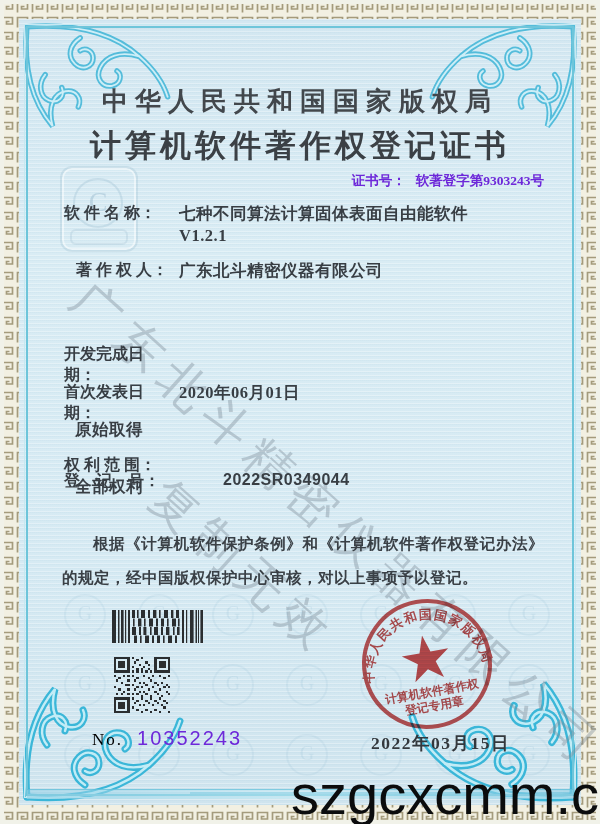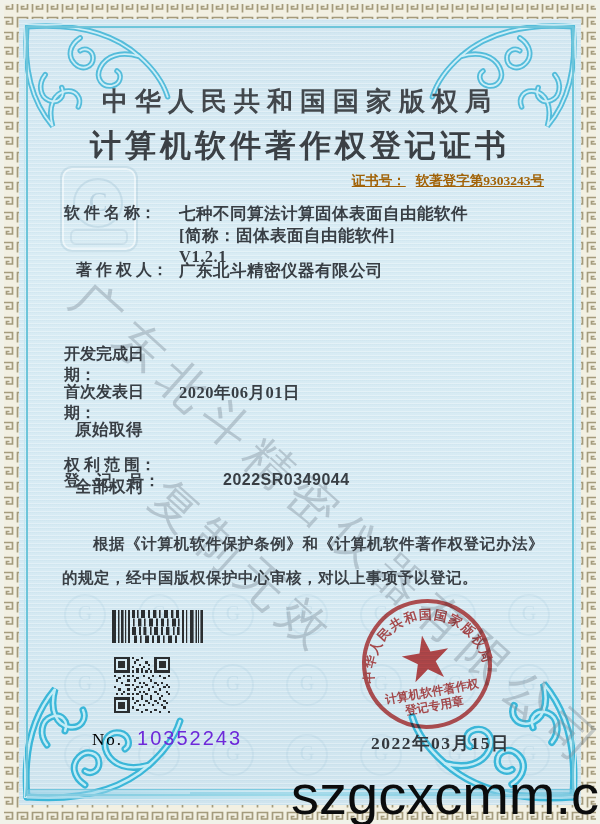--- a/index.html
+++ b/index.html
@@ -30,21 +30,21 @@
     border:2px solid rgba(150,185,205,.30);color:rgba(150,185,205,.45);
     font:28px/44px "Liberation Serif",serif;text-align:center;}
   .emboss-base{position:absolute;left:8px;bottom:5px;width:54px;height:12px;border-radius:6px;
     border:2px solid rgba(150,185,205,.25);}
 
   
   .authority{position:absolute;left:0;top:84px;width:100%;text-align:center;
     font-size:26px;font-weight:bold;letter-spacing:7px;color:#42474c;}
   .cert-title{position:absolute;left:0;top:125px;width:100%;text-align:center;
     font-size:31px;font-weight:bold;letter-spacing:4px;color:#3b4045;}
-  .cert-no{position:absolute;right:56px;top:172px;font-size:13.5px;font-weight:bold;color:#a16207;text-decoration:underline;}
+  .cert-no{position:absolute;right:56px;top:172px;font-size:13.5px;font-weight:bold;color:#6d28d9;}
   .cert-no .lab{margin-right:10px;}
 
   .f-row{position:absolute;left:64px;display:flex;align-items:flex-start;
     font-weight:bold;color:#383e44;}
   .f-label{width:104px;flex:none;font-size:16px;}
   .f-value{margin-left:11px;font-size:16.5px;letter-spacing:.5px;}
   .f-value .vline{line-height:21.5px;}
 
   .statement{position:absolute;left:62px;top:527px;width:482px;font-size:15.5px;font-weight:bold;
     color:#3a4046;line-height:34px;text-align:justify;text-indent:2em;letter-spacing:.5px;}
@@ -176,21 +176,20 @@
   <div class="authority">中华人民共和国国家版权局</div>
   <div class="cert-title">计算机软件著作权登记证书</div>
   <div class="cert-no">
     <span class="lab">证书号：</span><span>软著登字第9303243号</span>
   </div>
 
   <div class="f-row" style="top:203px;">
     <div class="f-label">软 件 名 称：</div>
     <div class="f-value">
       <div class="vline">七种不同算法计算固体表面自由能软件</div>
-      <div class="vline">[简称：固体表面自由能软件]</div>
       <div class="vline">V1.2.1</div>
     </div>
   </div>
 
   <div class="f-row" style="top:260px;text-align:right;">
     <div class="f-label">著 作 权 人：</div>
     <div class="f-value">广东北斗精密仪器有限公司</div>
   </div>
 
   <div class="f-row" style="top:344px;">

